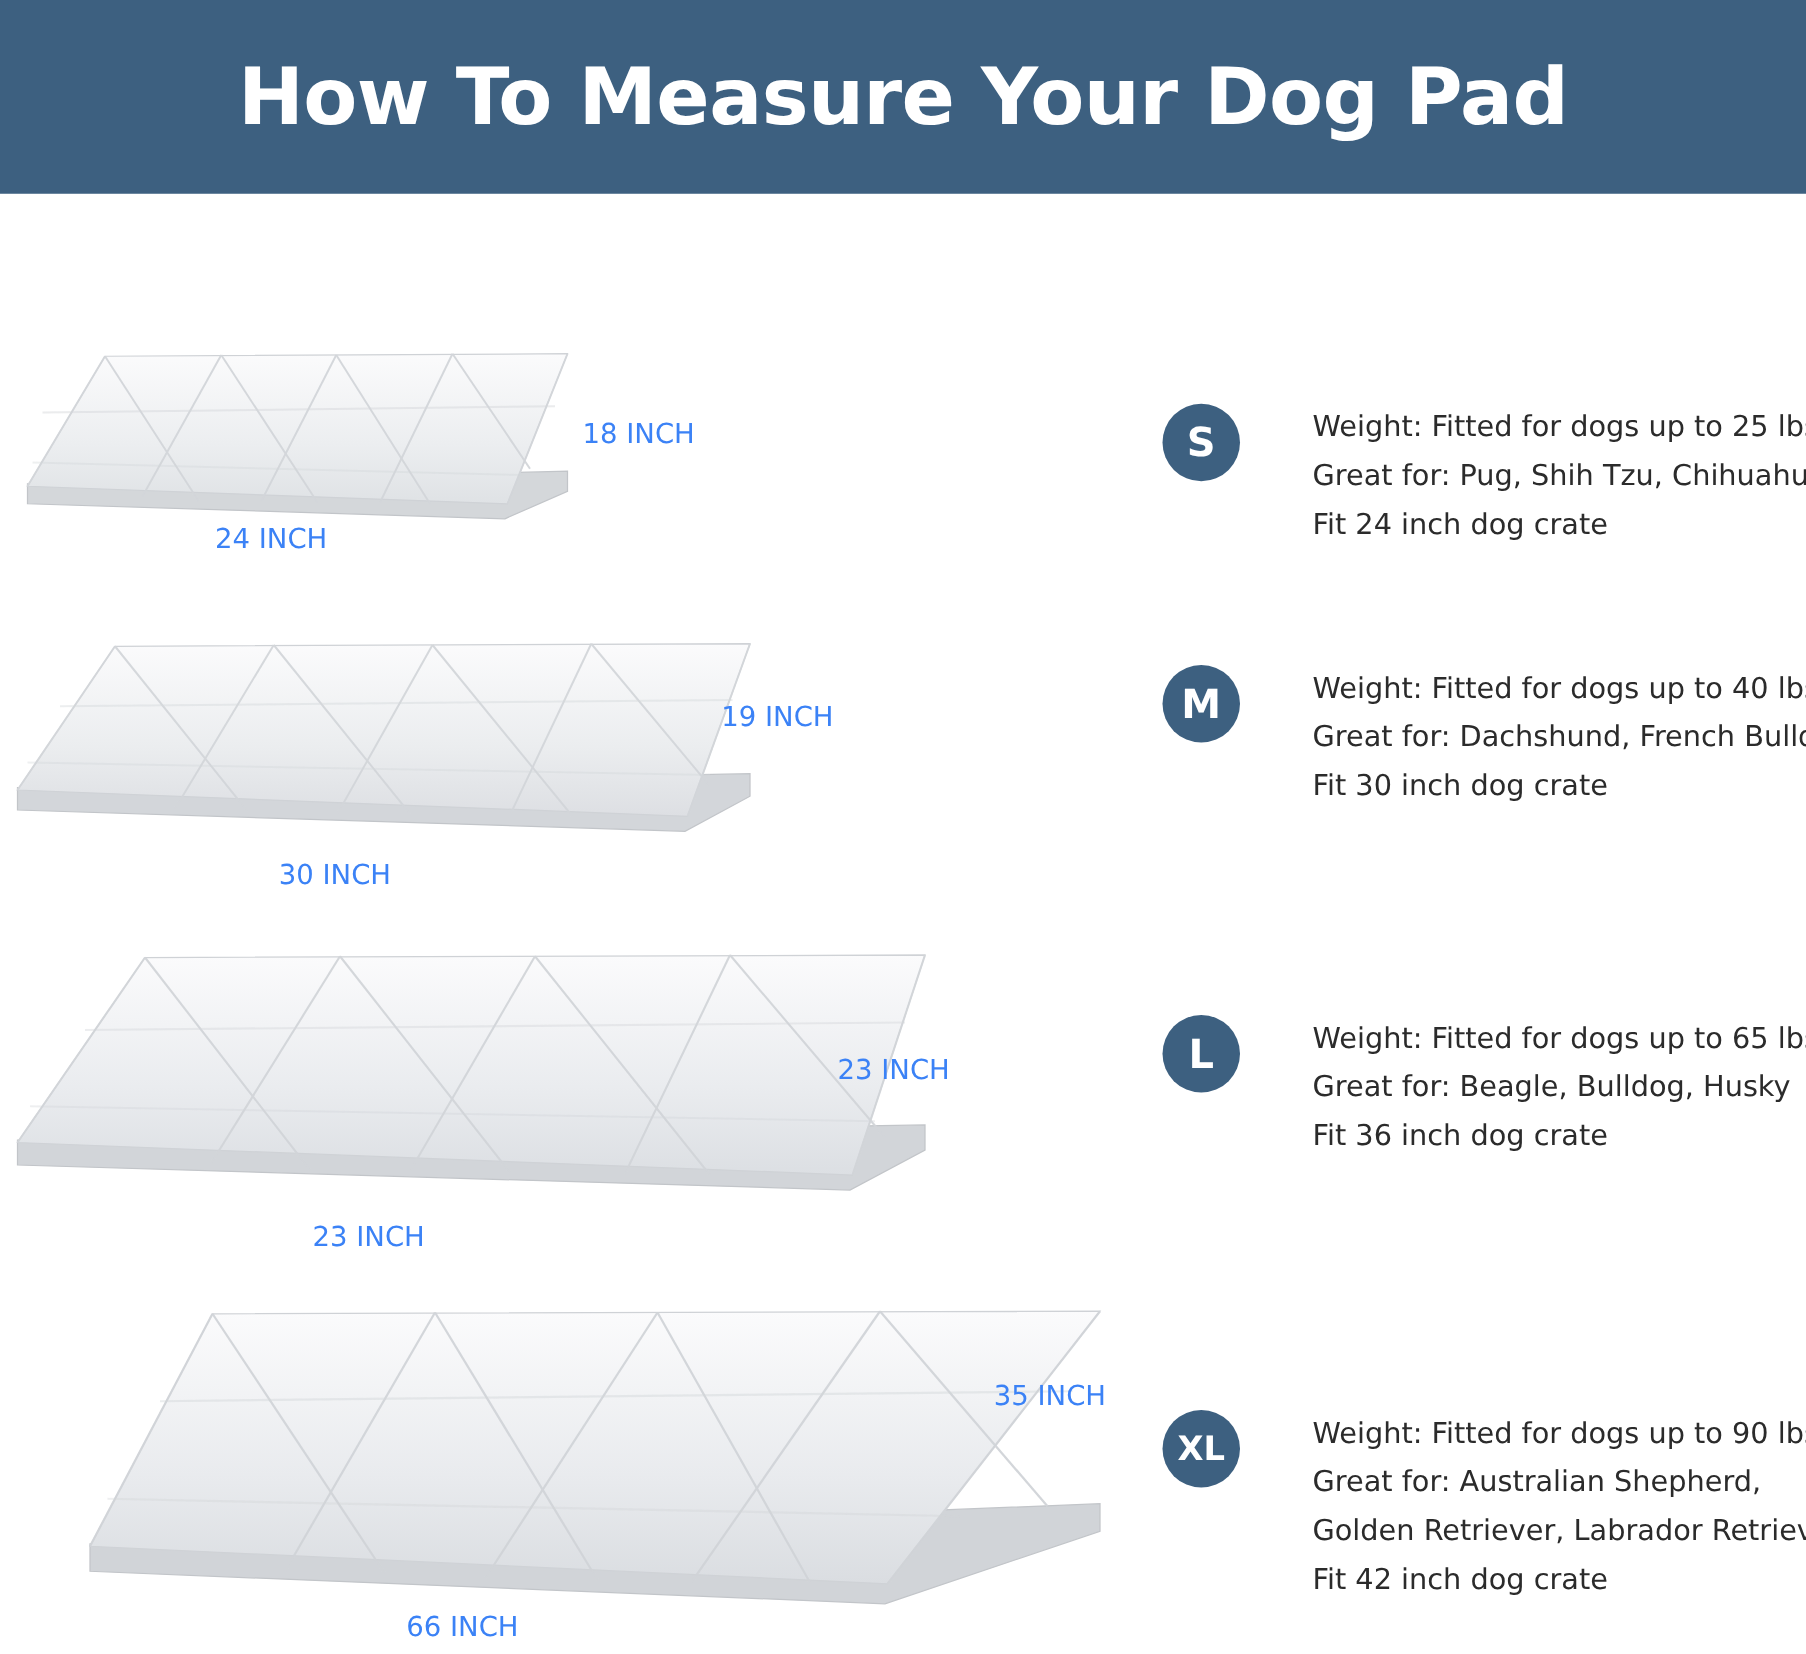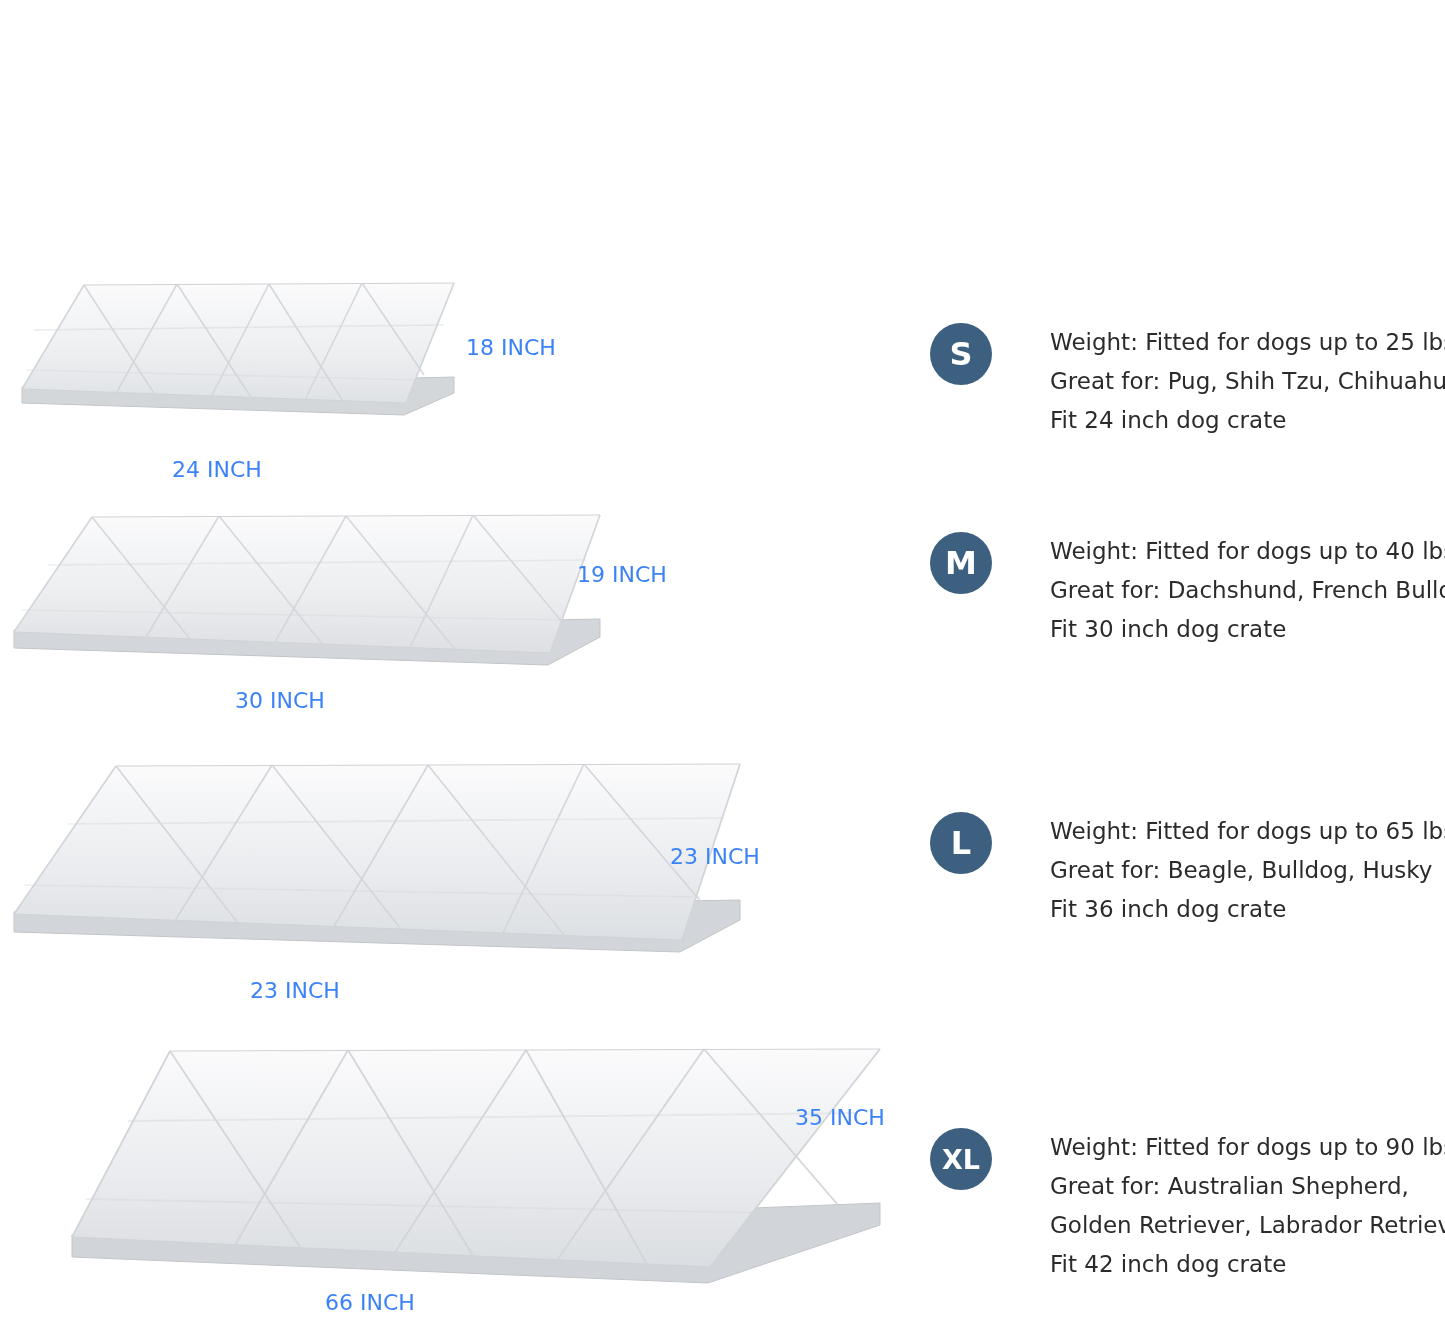--- a/index.html
+++ b/index.html
@@ -92,20 +92,23 @@
     line-height: 39px;
     font-family: "DejaVu Sans", sans-serif;
     white-space: nowrap;
   }
 </style>
 </head>
 <body>
 
 <div class="page">
 
+  <div class="header-bar">
+    <div class="header-title">How To Measure Your Dog Pad</div>
+  </div>
 
   <div class="mat-wrap" style="left:14px; top:275px; width:450px; height:155px;">
     <svg class="mat" viewBox="0 0 450 155" preserveAspectRatio="none">
       <defs>
         <linearGradient id="gs" x1="0" y1="0" x2="0" y2="1">
           <stop offset="0%" stop-color="#fbfbfc"></stop>
           <stop offset="60%" stop-color="#eceef0"></stop>
           <stop offset="100%" stop-color="#dfe2e5"></stop>
         </linearGradient>
       </defs>
@@ -122,21 +125,21 @@
         <path d="M70,10 L145,126"></path>
         <path d="M163,9 L240,127"></path>
         <path d="M255,9 L330,128"></path>
         <path d="M348,8 L410,100"></path>
         <path d="M20,55 L430,50" opacity="0.5"></path>
         <path d="M12,95 L404,105" opacity="0.4"></path>
       </g>
     </svg>
   </div>
   <div class="dim-label" style="left:466px; top:335px;">18 INCH</div>
-  <div class="dim-label" style="left:172px; top:457px;text-align:center;">24 INCH</div>
+  <div class="dim-label" style="left:172px; top:419px;text-align:center;">24 INCH</div>
 
   <div class="info-block" style="left:930px; top:323px;">
     <div class="size-badge">S</div>
     <div class="info-lines">
       <div class="info-line">Weight: Fitted for dogs up to 25 lbs</div>
       <div class="info-line">Great for: Pug, Shih Tzu, Chihuahua</div>
       <div class="info-line">Fit 24 inch dog crate</div>
     </div>
   </div>
 
@@ -160,21 +163,21 @@
         <path d="M84,12 L190,144"></path>
         <path d="M211,11 L320,146"></path>
         <path d="M338,11 L450,148"></path>
         <path d="M465,10 L560,124"></path>
         <path d="M40,60 L578,55" opacity="0.45"></path>
         <path d="M14,105 L560,115" opacity="0.4"></path>
       </g>
     </svg>
   </div>
   <div class="dim-label" style="left:562px; top:562px;margin-left:15px;">19 INCH</div>
-  <div class="dim-label" style="left:235px; top:688px;">30 INCH</div>
+  <div class="dim-label" style="left:223px; top:688px;">30 INCH</div>
 
   <div class="info-block" style="left:930px; top:532px;">
     <div class="size-badge">M</div>
     <div class="info-lines">
       <div class="info-line">Weight: Fitted for dogs up to 40 lbs</div>
       <div class="info-line">Great for: Dachshund, French Bulldog</div>
       <div class="info-line">Fit 30 inch dog crate</div>
     </div>
   </div>
 

